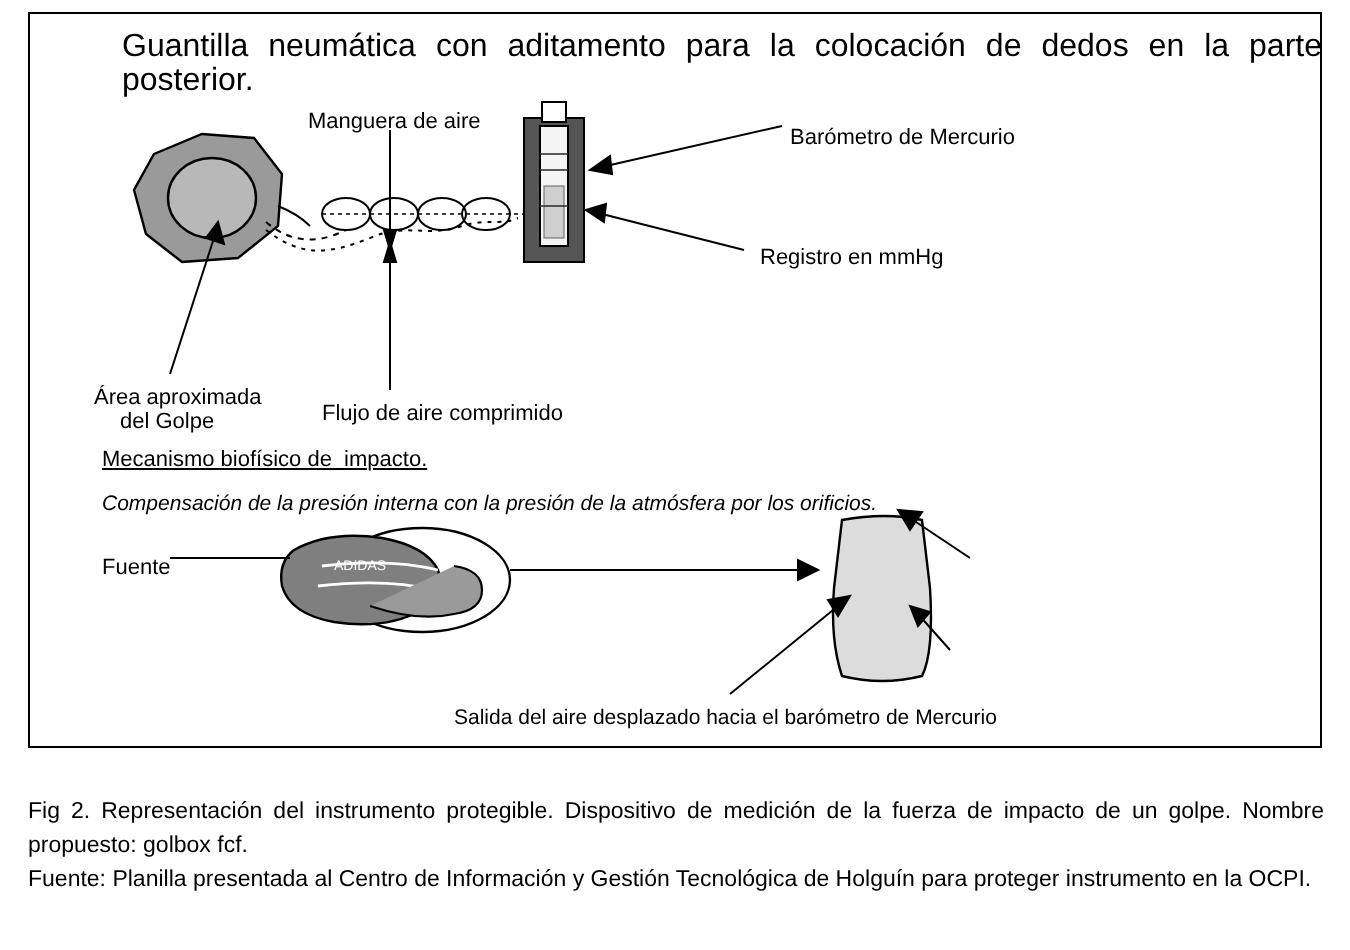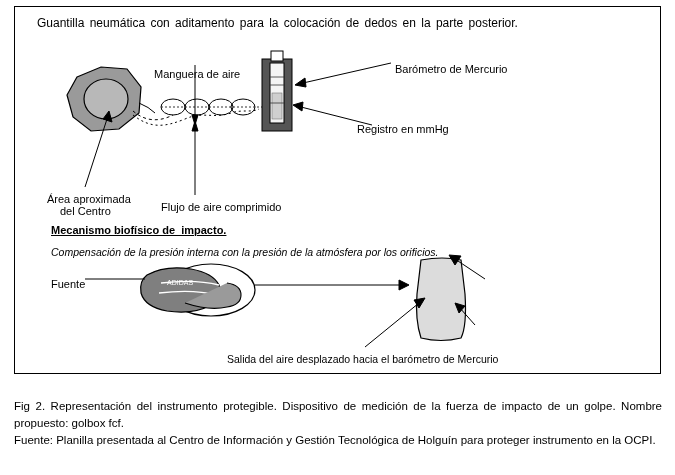--- a/index.html
+++ b/index.html
@@ -29,48 +29,49 @@
 
   .txt {
     position: absolute;
     font-size: 11px;
     line-height: 15px;
     color: #000000;
     white-space: pre;
   }
   .txt-justified {
     position: absolute;
-    font-size: 12px;
+    font-size: 16px;
     line-height: 17px;
     color: #000000;
+    margin-left: 24px;
   }
 
   
   #top-caption {
     left: 22px;
     top: 8px;
     width: 600px;
     white-space: normal;
     text-align: justify;
     word-spacing: 2px;
   }
 
   
-  #label-manguera { left: 139px; top: 60px; }
+  #label-manguera { left: 139px; top: 47px; }
   #label-barometro { left: 380px; top: 55px; }
-  #label-registro { left: 342px; top: 115px; }
+  #label-registro { left: 365px; top: 115px; }
   #label-area-1 { left: 32px; top: 185px; }
   #label-area-2 { left: 45px; top: 197px; }
   #label-flujo { left: 146px; top: 193px; text-align: center; }
 
   
   #mech-title {
     left: 36px;
     top: 216px;
-    font-weight: bold;
+    font-weight: normal;
     text-decoration: underline;
     font-size: 11px;
   }
   #mech-sub { left: 36px; top: 238px; font-size: 10.5px; font-style: italic; }
   #label-golpe { left: 36px; top: 270px; }
   #label-salida { left: 190px; top: 345px; font-size: 10.5px; margin-left: 22px; }
 
   
   #fig-caption {
     position: absolute;
@@ -173,21 +174,21 @@
       <polygon points="434,248 440,258 446,249" fill="#000000"></polygon>
       <line x1="460" y1="318" x2="444" y2="300"></line>
       <polygon points="440,296 444,306 450,299" fill="#000000"></polygon>
     </g>
   </svg>
 
   <div class="txt" id="label-manguera">Manguera de aire</div>
   <div class="txt" id="label-barometro">Barómetro de Mercurio</div>
   <div class="txt" id="label-registro">Registro en mmHg</div>
   <div class="txt" id="label-area-1">Área aproximada</div>
-  <div class="txt" id="label-area-2">del Centro</div>
+  <div class="txt" id="label-area-2">del Golpe</div>
   <div class="txt" id="label-flujo">Flujo de aire comprimido</div>
 
   <div class="txt" id="mech-title">Mecanismo biofísico de  impacto.</div>
   <div class="txt" id="mech-sub">Compensación de la presión interna con la presión de la atmósfera por los orificios.</div>
   <div class="txt" id="label-golpe">Fuente</div>
   <div class="txt" id="label-salida">Salida del aire desplazado hacia el barómetro de Mercurio</div>
 </div>
 
 <div id="fig-caption">
   <span class="cap-line">

